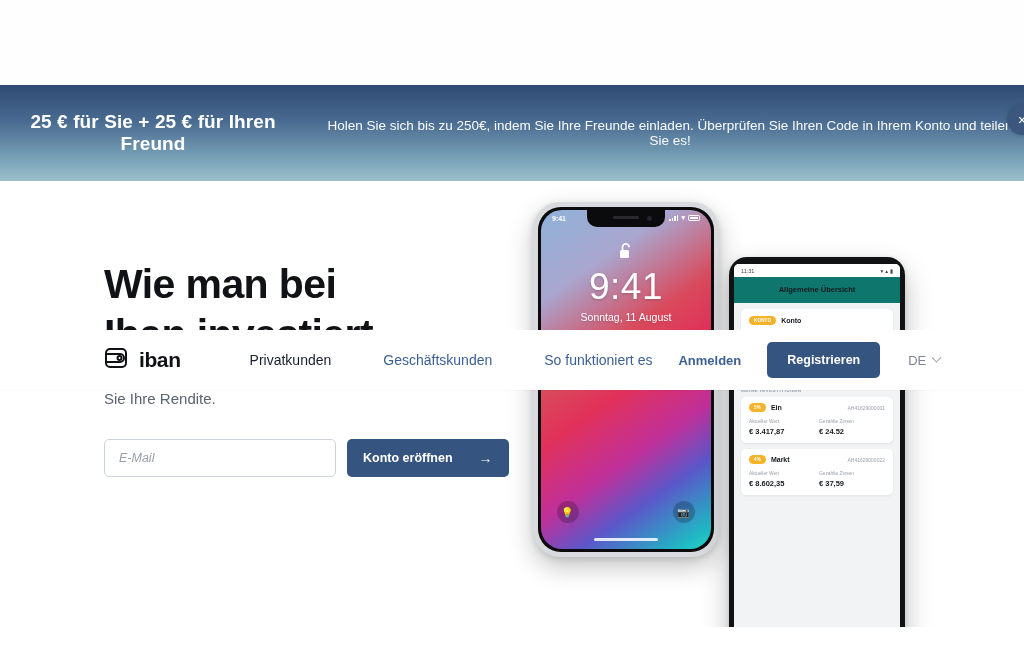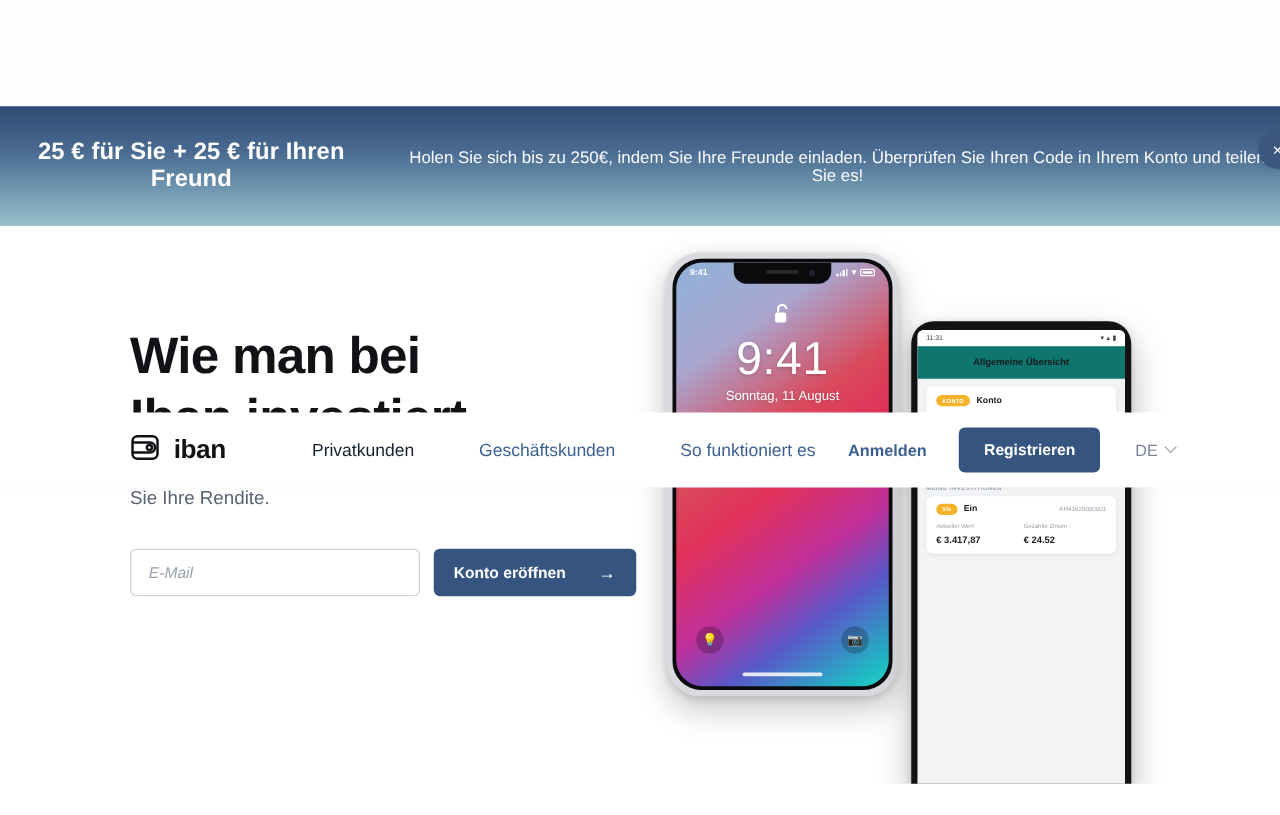--- a/index.html
+++ b/index.html
@@ -296,20 +296,37 @@
                 <div class="kv-label">Aktueller Wert</div>
                 <div class="kv-val">€ 3.417,87</div>
               </div>
               <div class="kv">
                 <div class="kv-label">Gezahlte Zinsen</div>
                 <div class="kv-val">€ 24.52</div>
               </div>
             </div>
           </div>
 
+          <div class="inv-card">
+            <div class="acct-head">
+              <span class="pill">4%</span>
+              <span class="acct-name">Markt</span>
+              <span class="acct-id">AH41629000022</span>
+            </div>
+            <div class="kv-row">
+              <div class="kv">
+                <div class="kv-label">Aktueller Wert</div>
+                <div class="kv-val">€ 8.602,35</div>
+              </div>
+              <div class="kv">
+                <div class="kv-label">Gezahlte Zinsen</div>
+                <div class="kv-val">€ 37,59</div>
+              </div>
+            </div>
+          </div>
         </div>
 
       </div>
     </div>
 
   </div>
 
   <div class="topnav">
     <div class="brand">
       <span>

